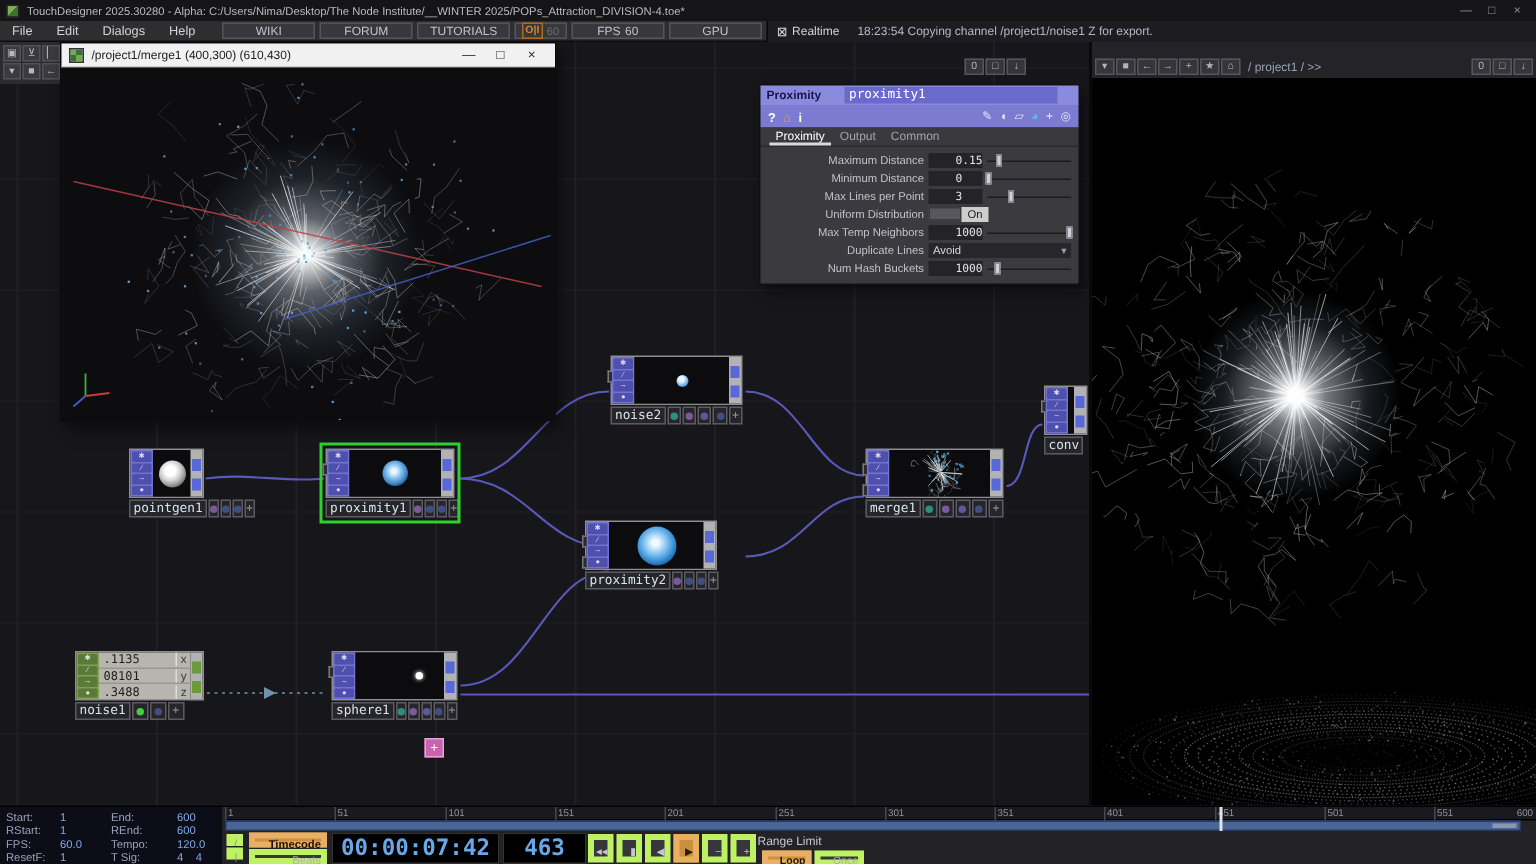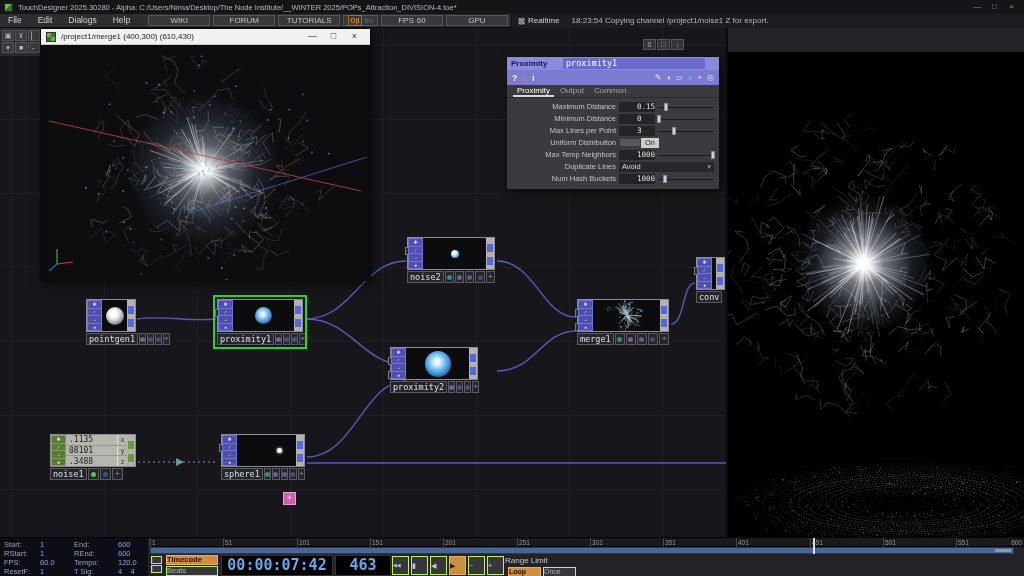--- a/index.html
+++ b/index.html
@@ -137,21 +137,21 @@
     display:grid;grid-template-columns:36px 34px 44px 34px;grid-auto-rows:9px;padding:2px 0 0 4px}
   .tl{font-size:7.5px;color:#97a2bb;line-height:9px;white-space:pre}
   .tv{font-size:7.5px;color:#7fa8e6;line-height:9px;white-space:pre}
   #truler{position:absolute;left:150px;top:0;width:874px;height:9px;background:#1a1a1e;border-bottom:1px solid #000}
   .tick{position:absolute;top:0;width:1px;height:9px;background:#46464c}
   .ticklab{position:absolute;top:0;font-size:6.5px;color:#92929a;line-height:9px}
   #rulerend{position:absolute;right:2px;top:0;font-size:6.5px;color:#92929a;line-height:9px}
   #tbar{position:absolute;left:150px;top:9px;width:864px;height:7px;background:#4a6697;border:1px solid #263a5c}
   #tbarhandle{position:absolute;right:2px;top:1px;width:16px;height:3px;background:#8b97ad}
   #playline{position:absolute;top:0px;width:2px;height:16px;background:#dde2ea;z-index:2}
-  .tbtn{position:absolute;background:#37373b;border:1px solid #bef264;color:#c6c6d0;text-align:left}
+  .tbtn{position:absolute;background:#37373b;border:4px solid #bef264;color:#c6c6d0;text-align:right}
   #tiny1{left:151px;top:18px;width:11px;height:8px;font-size:6px;line-height:6px;color:#84848c}
   #tiny2{left:151px;top:27px;width:11px;height:8px;font-size:6px;line-height:6px;color:#84848c}
   #tcbtn{left:166px;top:17px;width:52px;height:10px;background:#cf8f3f;border-color:#e8b066;color:#201200;font-weight:bold;font-size:7.5px;line-height:8px}
   #beatsbtn{left:166px;top:28px;width:52px;height:10px;font-size:7.5px;line-height:8px;color:#aeaeb6}
   #tcdisp{position:absolute;left:221px;top:17px;width:112px;height:21px;background:#000;border:1px solid #333;
     color:#69a8e8;font-family:"DejaVu Sans Mono",monospace;font-size:15px;font-weight:bold;text-align:center;line-height:19px}
   #frdisp{position:absolute;left:335px;top:17px;width:56px;height:21px;background:#000;border:1px solid #333;
     color:#69a8e8;font-family:"DejaVu Sans Mono",monospace;font-size:15px;font-weight:bold;text-align:center;line-height:19px}
   .trbtn{top:18px;width:17px;height:19px;font-size:7px;line-height:17px}
   .trbtn.active{background:#c9913f;border-color:#e8b060;color:#2a1a00}
@@ -1003,20 +1003,33 @@
           <div class="plab">Num Hash Buckets</div>
           <div class="pval">10000</div>
           <div class="ptrack">
             <div class="phandle" style="left: calc(13% - 2px);"></div>
           </div>
         </div>
       </div>
   </div>
 
   <div id="rpanel">
+    <div id="rp-head">
+        <span class="pcell">▾</span>
+        <span class="pcell">■</span>
+        <span class="pcell">←</span>
+        <span class="pcell">→</span>
+        <span class="pcell">+</span>
+        <span class="pcell">★</span>
+        <span class="pcell">⌂</span>
+        <span class="bc">/ project1 / &gt;&gt;</span>
+        <span class="pcell">0</span>
+        <span class="pcell">□</span>
+        <span class="pcell">↓</span>
+      </div>
     <div id="rp-view">
       <div class="glowB"></div>
       <svg id="rview" width="296" height="485">
         <g id="rburst">
             <line x1="134.8" y1="212.6" x2="115.2" y2="221.9" stroke="#fff" stroke-width="0.6" opacity="0.41"></line>
             <line x1="133.4" y1="212.4" x2="72.8" y2="221.8" stroke="#fff" stroke-width="0.6" opacity="0.39"></line>
             <line x1="133.8" y1="212.9" x2="120.8" y2="218.0" stroke="#fff" stroke-width="0.6" opacity="0.38"></line>
             <line x1="135.2" y1="211.3" x2="128.6" y2="205.3" stroke="#fff" stroke-width="0.6" opacity="0.73"></line>
             <line x1="136.4" y1="213.7" x2="152.4" y2="273.3" stroke="#fff" stroke-width="0.6" opacity="0.21"></line>
             <line x1="135.3" y1="212.1" x2="94.6" y2="215.1" stroke="#fff" stroke-width="0.6" opacity="0.46"></line>

